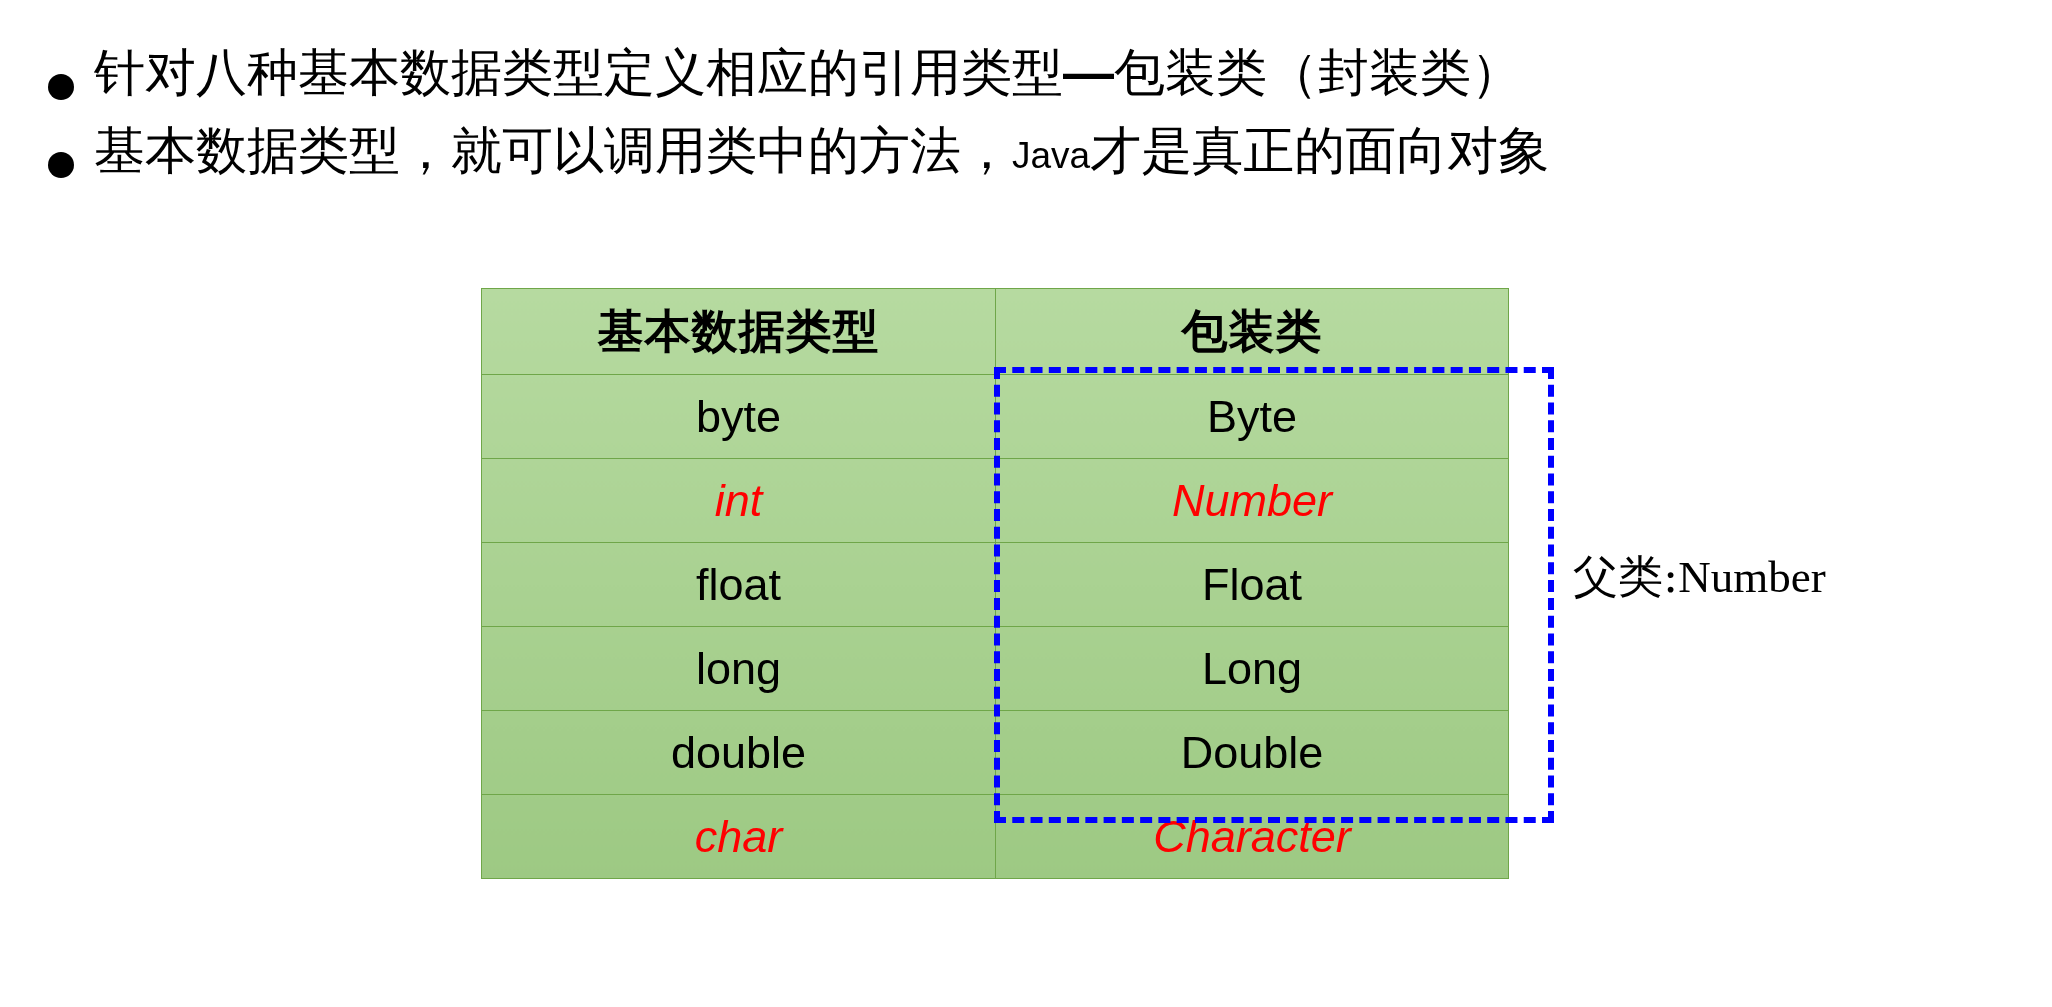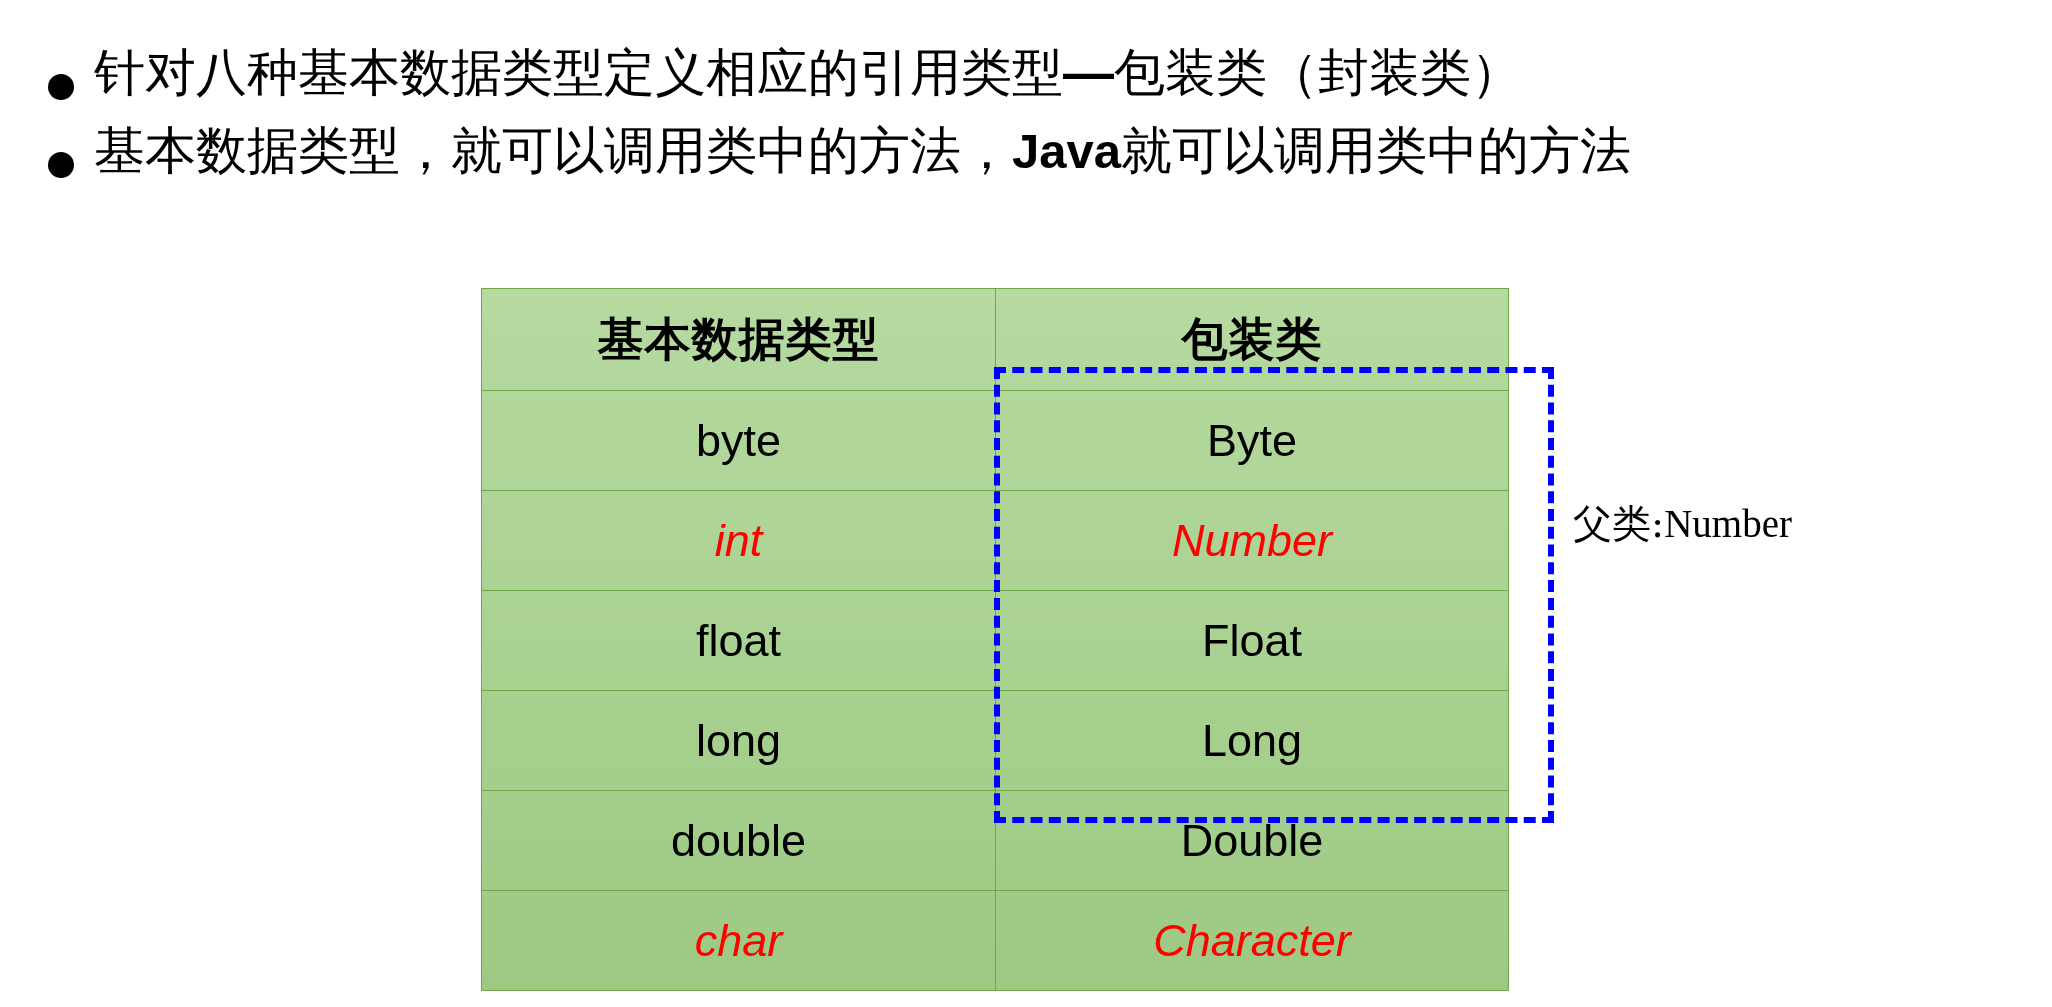--- a/index.html
+++ b/index.html
@@ -40,22 +40,22 @@
   }
   .bullet-text {
     font-family: "DejaVu Serif", "Liberation Serif", serif;
     font-size: 51px;
     line-height: 1.05;
     color: #000000;
     letter-spacing: 0px;
   }
   .bullet-text .latin {
     font-family: "Liberation Sans", "DejaVu Sans", sans-serif;
-    font-weight: bold;
-    font-size: 49px;
+    font-weight: normal;
+    font-size: 37px;
   }
   .bullet-text .emdash {
     font-family: "Liberation Sans", "DejaVu Sans", sans-serif;
     font-weight: bold;
   }
 
   
   #types-table {
     position: absolute;
     left: 481px;
@@ -64,21 +64,21 @@
     border-collapse: collapse;
     table-layout: fixed;
     background: linear-gradient(to bottom, #b6daa0 0%, #9dc983 100%);
   }
   #types-table col.c1 { width: 514px; }
   #types-table col.c2 { width: 513px; }
   #types-table td, #types-table th {
     border: 1px solid #6fa649;
     text-align: center;
     vertical-align: middle;
-    padding: 8px;
+    padding: 0;
     height: 83px;
     font-size: 45px;
     font-weight: normal;
     color: #000000;
     font-family: "Liberation Sans", "DejaVu Sans", sans-serif;
   }
   #types-table thead th {
     height: 85px;
     font-family: "DejaVu Sans", "Liberation Sans", sans-serif;
     font-weight: bold;
@@ -96,22 +96,22 @@
     height: 456px;
     border: 6px dashed #0000ff;
     box-sizing: border-box;
     pointer-events: none;
   }
 
   
   #parent-class-note {
     position: absolute;
     left: 1573px;
-    top: 497px;
-    font-size: 39px;
+    top: 547px;
+    font-size: 45px;
     color: #000000;
     white-space: nowrap;
     text-align: right;
   }
   #parent-class-note .cjk {
     font-family: "DejaVu Serif", "Liberation Serif", serif;
   }
   #parent-class-note .latin {
     font-family: "Liberation Serif", "DejaVu Serif", serif;
   }
@@ -121,21 +121,21 @@
 
 <div id="bullet-list">
 
   <div class="bullet-line">
     <span class="bullet-dot"></span>
     <span class="bullet-text"><span class="cjk">针对八种基本数据类型定义相应的引用类型</span><span class="emdash">—</span><span class="cjk">包装类（封装类）</span></span>
   </div>
 
   <div class="bullet-line">
     <span class="bullet-dot"></span>
-    <span class="bullet-text"><span class="cjk">基本数据类型，就可以调用类中的方法，</span><span class="latin">Java</span><span class="cjk">就可以调用类中的方法</span></span>
+    <span class="bullet-text"><span class="cjk">基本数据类型，就可以调用类中的方法，</span><span class="latin">Java</span><span class="cjk">才是真正的面向对象</span></span>
   </div>
 
 </div>
 
 <table id="types-table">
   <colgroup>
       <col class="c1">
       <col class="c2">
     </colgroup>
   <thead>

